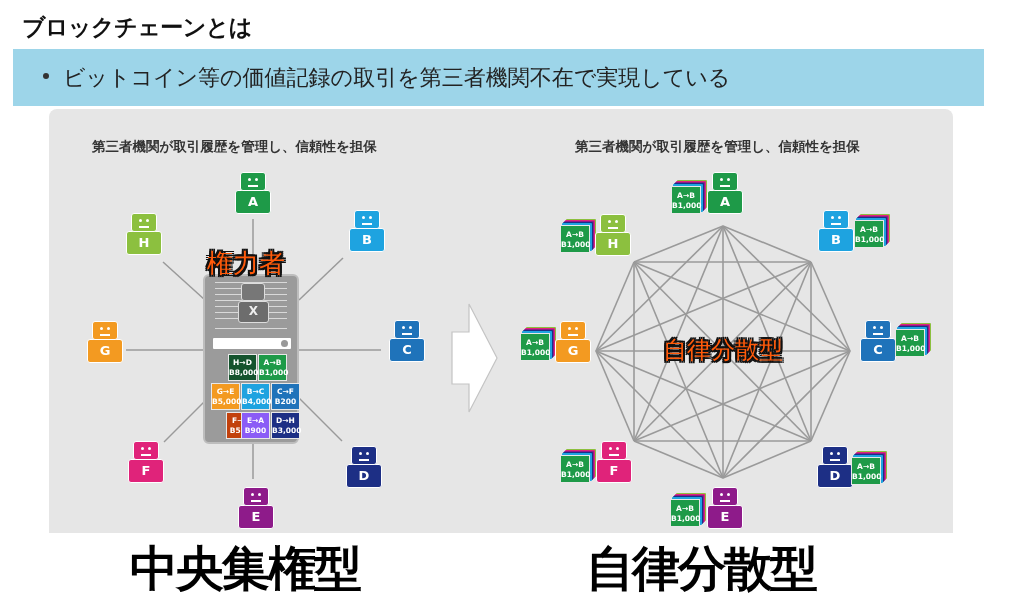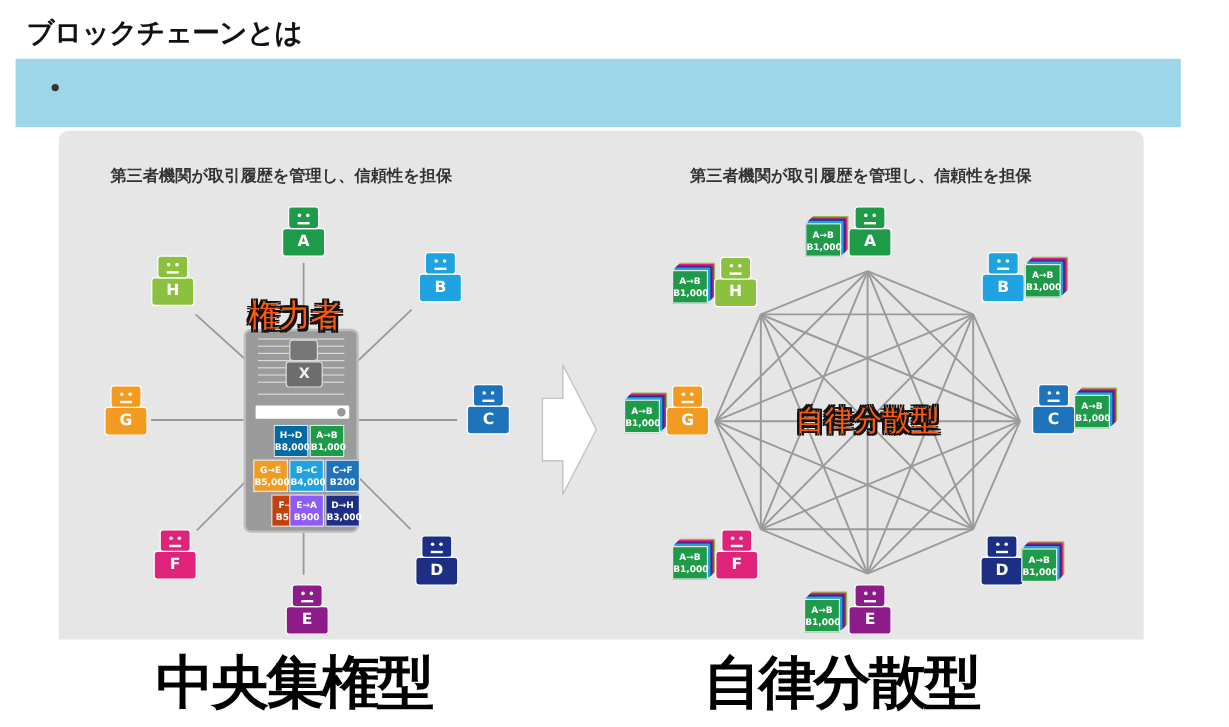--- a/index.html
+++ b/index.html
@@ -82,21 +82,21 @@
   .big-label {
     position: absolute; top: 537px; font-size: 48px; font-weight: bold; color: #000; letter-spacing: -2px; white-space: nowrap;
   }
 </style>
 </head>
 <body>
 
 <div class="slide-title">ブロックチェーンとは</div>
 
 <div class="bullet-bar">
-  <div class="bullet-text"><span class="bullet-dot"></span></div>
+  <div class="bullet-text"><span class="bullet-dot"></span><span>ビットコイン等の価値記録の取引を第三者機関不在で実現している</span></div>
 </div>
 
 <div class="panel"></div>
 
 <svg class="lines" width="1024" height="606">
 
   <g stroke="#9a9a9a" stroke-width="1.5">
     <line x1="253" y1="219" x2="253" y2="274"></line>
     <line x1="163" y1="262" x2="205" y2="300"></line>
     <line x1="343" y1="258" x2="299" y2="300"></line>
@@ -196,21 +196,21 @@
     <div class="rule" style="top:18px"></div>
   <div class="rule" style="top:24px"></div>
     <div class="rule" style="top:30px"></div>
     <div class="rule" style="top:36px"></div>
   <div class="rule" style="top:42px"></div>
     <div class="rule" style="top:52px"></div>
   <div class="xhead"></div>
   <div class="xbody">X</div>
   <div class="search"></div>
 
-  <div class="tx" style="left:23px; top:78px; background:#0369a1"><span>H→D</span><br><span>B8,000</span></div>
+  <div class="tx" style="left:23px; top:78px; background:#14532d"><span>H→D</span><br><span>B8,000</span></div>
   <div class="tx" style="left:53px; top:78px; background:#1e9a48"><span>A→B</span><br><span>B1,000</span></div>
   <div class="tx" style="left:6px; top:107px; background:#f39a21"><span>G→E</span><br><span>B5,000</span></div>
   <div class="tx" style="left:36px; top:107px; background:#1ea3e0"><span>B→C</span><br><span>B4,000</span></div>
   <div class="tx" style="left:66px; top:107px; background:#1f73ba"><span>C→F</span><br><span>B200</span></div>
   <div class="tx" style="left:21px; top:136px; background:#c2410c"><span>F→C</span><br><span>B500</span></div>
   <div class="tx" style="left:36px; top:136px; background:#8b5cf6"><span>E→A</span><br><span>B900</span></div>
   <div class="tx" style="left:66px; top:136px; background:#1d2f85"><span>D→H</span><br><span>B3,000</span></div>
 </div>
 
 <div class="badge" style="left:207px; top:246px; font-size:26px;">権力者</div>

